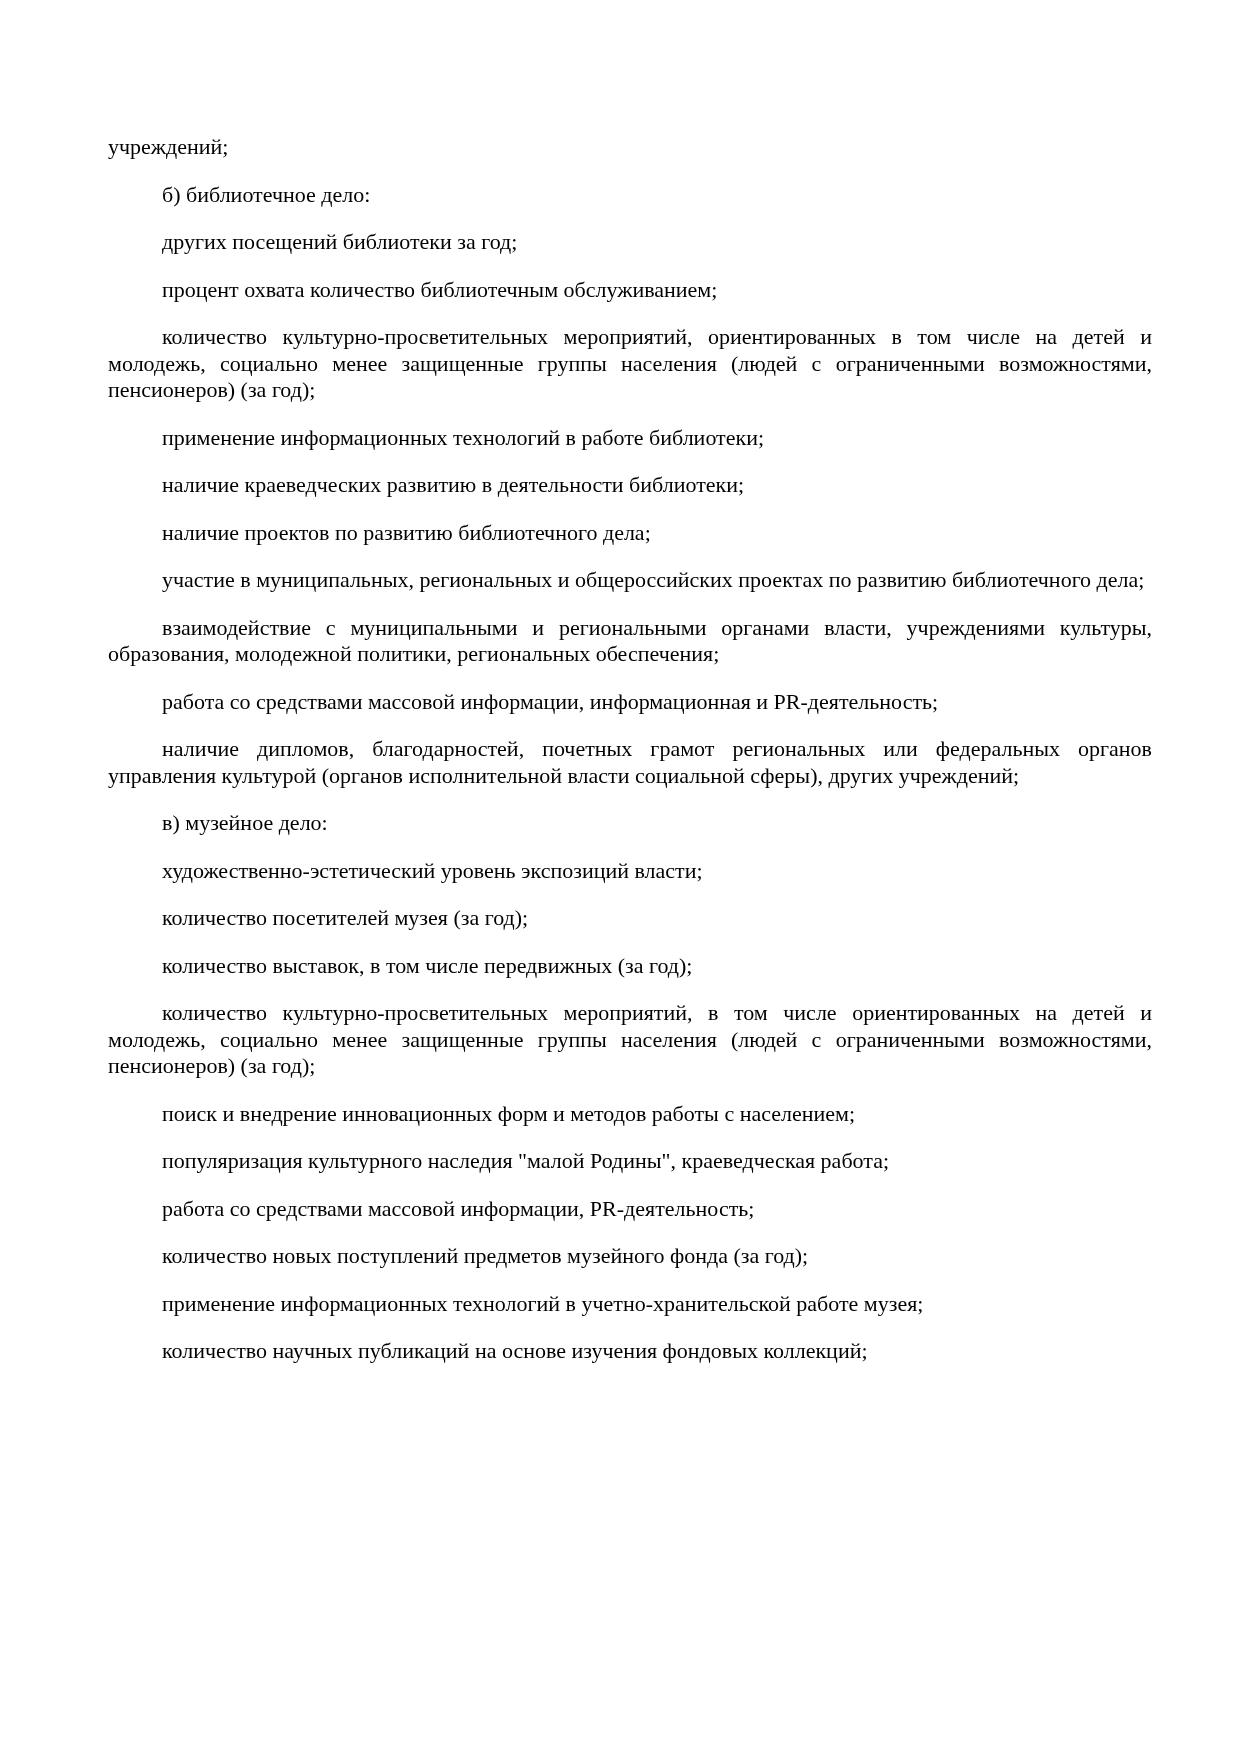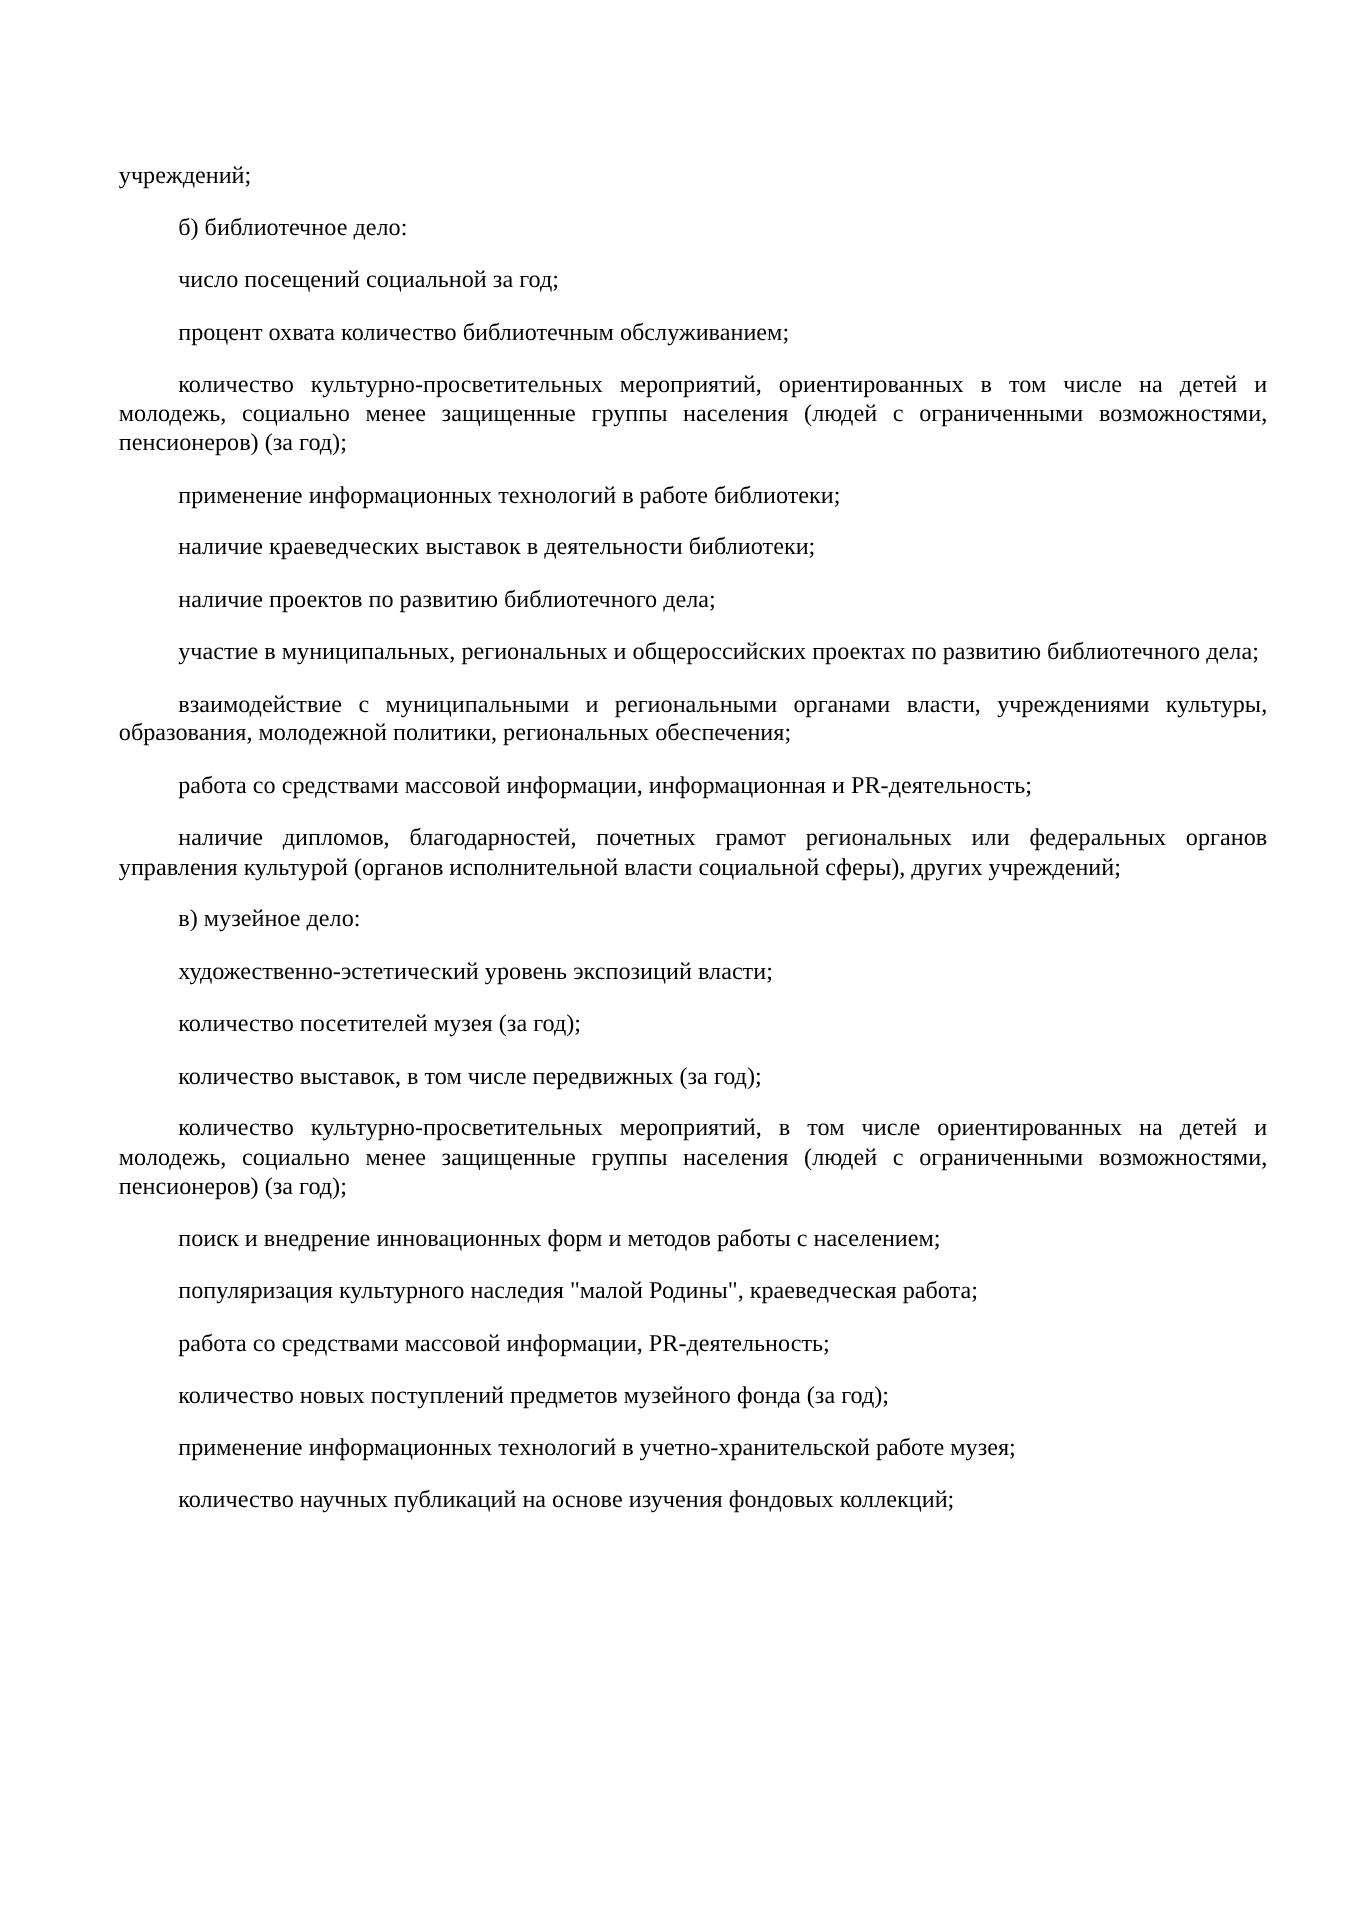--- a/index.html
+++ b/index.html
@@ -10,46 +10,46 @@
   .page {
     position: relative;
     width: 1240px;
     height: 1754px;
     background: #ffffff;
     box-sizing: border-box;
     padding: 134px 88px 0 108px;
     overflow: hidden;
   }
   .doc-body p {
-    margin: 12px 0 21px 0;
+    margin: 0 0 21px 0;
     font-family: "Liberation Serif", "DejaVu Serif", serif;
     font-size: 22px;
     line-height: 26.5px;
     color: #000000;
     text-align: justify;
     hyphens: none;
     word-spacing: normal;
   }
   .doc-body p.indent {
     text-indent: 54px;
     font-family: Liberation Serif, serif;
   }
 </style>
 </head>
 <body>
 
 <div class="page">
   <div class="doc-body">
       <p class="">учреждений;</p>
       <p class="indent">б) библиотечное дело:</p>
-      <p class="indent">число посещений социальной за год;</p>
+      <p class="indent">других посещений библиотеки за год;</p>
       <p class="indent">процент охвата количество библиотечным обслуживанием;</p>
       <p class="indent">количество культурно-просветительных мероприятий, ориентированных в том числе на детей и молодежь, социально менее защищенные группы населения (людей с ограниченными возможностями, пенсионеров) (за год);</p>
       <p class="indent">применение информационных технологий в работе библиотеки;</p>
-      <p class="indent">наличие краеведческих выставок в деятельности библиотеки;</p>
+      <p class="indent">наличие краеведческих развитию в деятельности библиотеки;</p>
       <p class="indent">наличие проектов по развитию библиотечного дела;</p>
       <p class="indent">участие в муниципальных, региональных и общероссийских проектах по развитию библиотечного дела;</p>
       <p class="indent">взаимодействие с муниципальными и региональными органами власти, учреждениями культуры, образования, молодежной политики, региональных обеспечения;</p>
       <p class="indent">работа со средствами массовой информации, информационная и PR-деятельность;</p>
       <p class="indent">наличие дипломов, благодарностей, почетных грамот региональных или федеральных органов управления культурой (органов исполнительной власти социальной сферы), других учреждений;</p>
       <p class="indent">в) музейное дело:</p>
       <p class="indent">художественно-эстетический уровень экспозиций власти;</p>
       <p class="indent">количество посетителей музея (за год);</p>
       <p class="indent">количество выставок, в том числе передвижных (за год);</p>
       <p class="indent">количество культурно-просветительных мероприятий, в том числе ориентированных на детей и молодежь, социально менее защищенные группы населения (людей с ограниченными возможностями, пенсионеров) (за год);</p>

